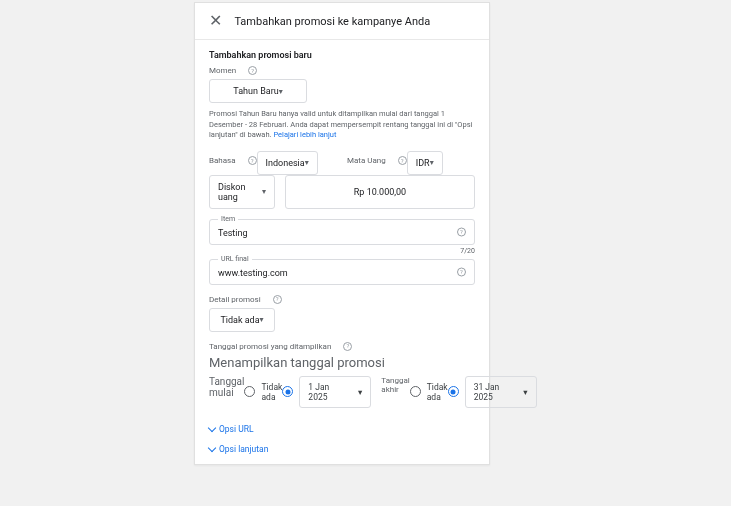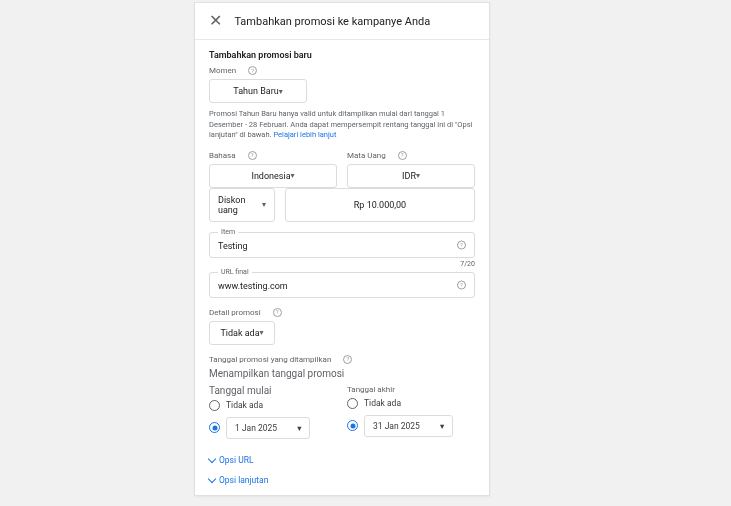--- a/index.html
+++ b/index.html
@@ -83,21 +83,21 @@
     min-height: 24px;
   }
   .select .caret {
     font-size: 8px;
     color: #5f6368;
   }
   .row {
     display: flex;
     gap: 10px;
   }
-  .col { flex: 1; display: flex; flex-direction: column; }
+  .col { flex: 1; display: flex; flex-direction: row; }
 
   .helper-text {
     font-size: 7.5px;
     color: #5f6368;
     line-height: 1.4;
     margin-top: 6px;
     margin-bottom: 10px;
   }
   .helper-text a { color: #1a73e8; text-decoration: none; }
 
@@ -271,21 +271,21 @@
     </div>
     <div class="select" style="width:66px">
       <span>Tidak ada</span>
       <span class="caret">▾</span>
     </div>
 
     <div class="label mt-10">
       <span>Tanggal promosi yang ditampilkan</span>
       <span class="help-icon"></span>
     </div>
-    <div style="font-size:10px;color:#5f6368;margin-bottom:6px">Menampilkan tanggal promosi</div>
+    <div style="font-size:13px;color:#5f6368;margin-bottom:6px">Menampilkan tanggal promosi</div>
 
     <div class="row">
       <div class="col">
         <div style="font-size:10px;color:#5f6368;margin-bottom:4px">Tanggal mulai</div>
         <div class="radio-row">
           <span class="radio"></span>
           <span>Tidak ada</span>
         </div>
         <div class="radio-row">
           <span class="radio checked"></span>

